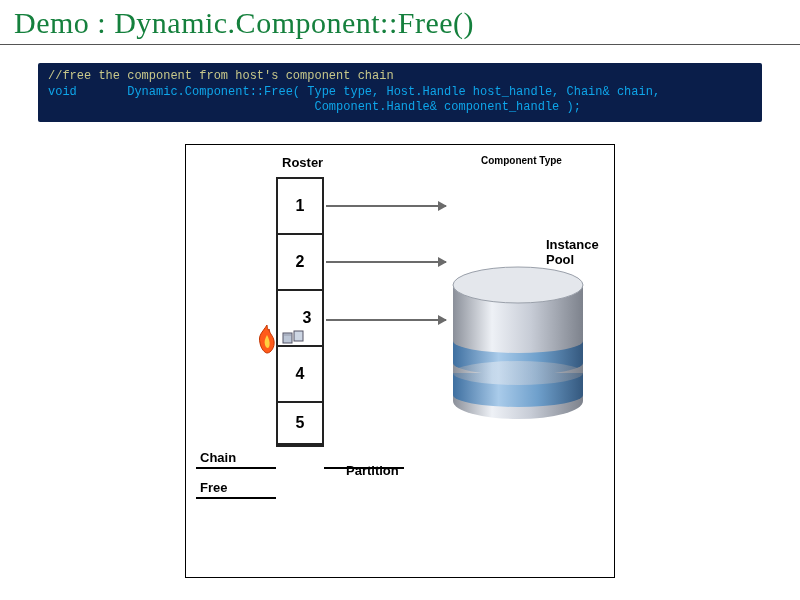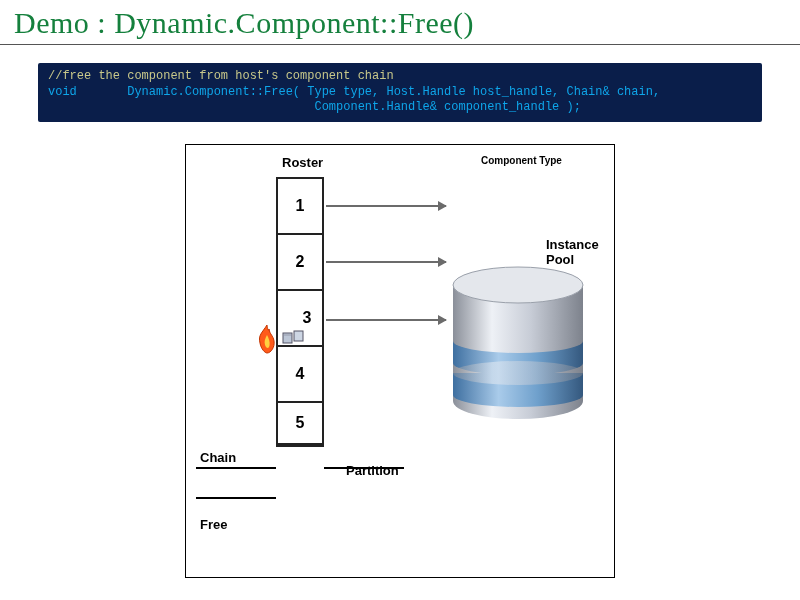--- a/index.html
+++ b/index.html
@@ -45,21 +45,21 @@
     position: absolute;
     font-family: Arial, sans-serif;
     font-weight: bold;
     font-size: 13px;
     color: #000;
   }
   .lbl-roster { top: 10px; left: 96px; }
   .lbl-comptype { top: 10px; left: 295px; font-size: 10px; }
   .lbl-instpool { top: 92px; left: 312px; font-size: 13px; padding-left: 48px; }
   .lbl-alloc { top: 305px; left: 14px; font-size: 13px; }
-  .lbl-free  { top: 335px; left: 14px; font-size: 13px; margin-top: 37px; }
+  .lbl-free  { top: 335px; left: 14px; font-size: 13px; }
   .lbl-partition { top: 318px; left: 148px; font-size: 13px; margin-left: 12px; }
 
   .roster-box {
     position: absolute;
     left: 90px;
     top: 32px;
     width: 48px;
     border: 2px solid #222;
   }
   .roster-cell {

